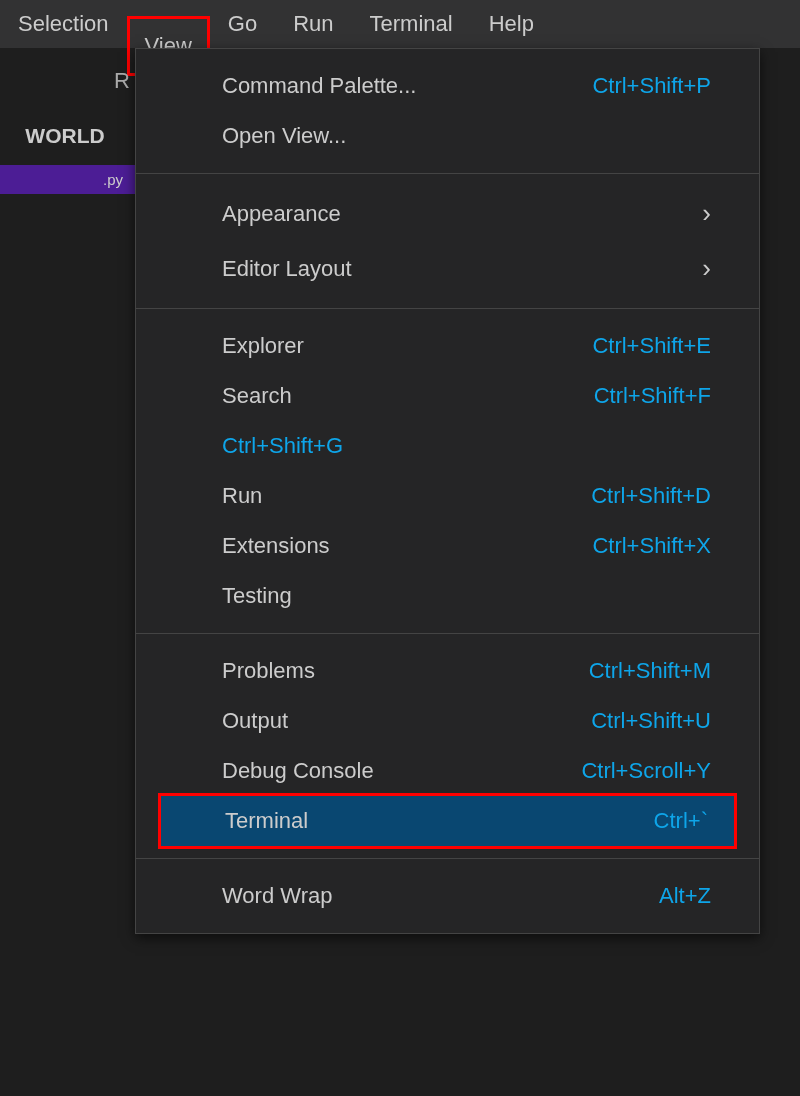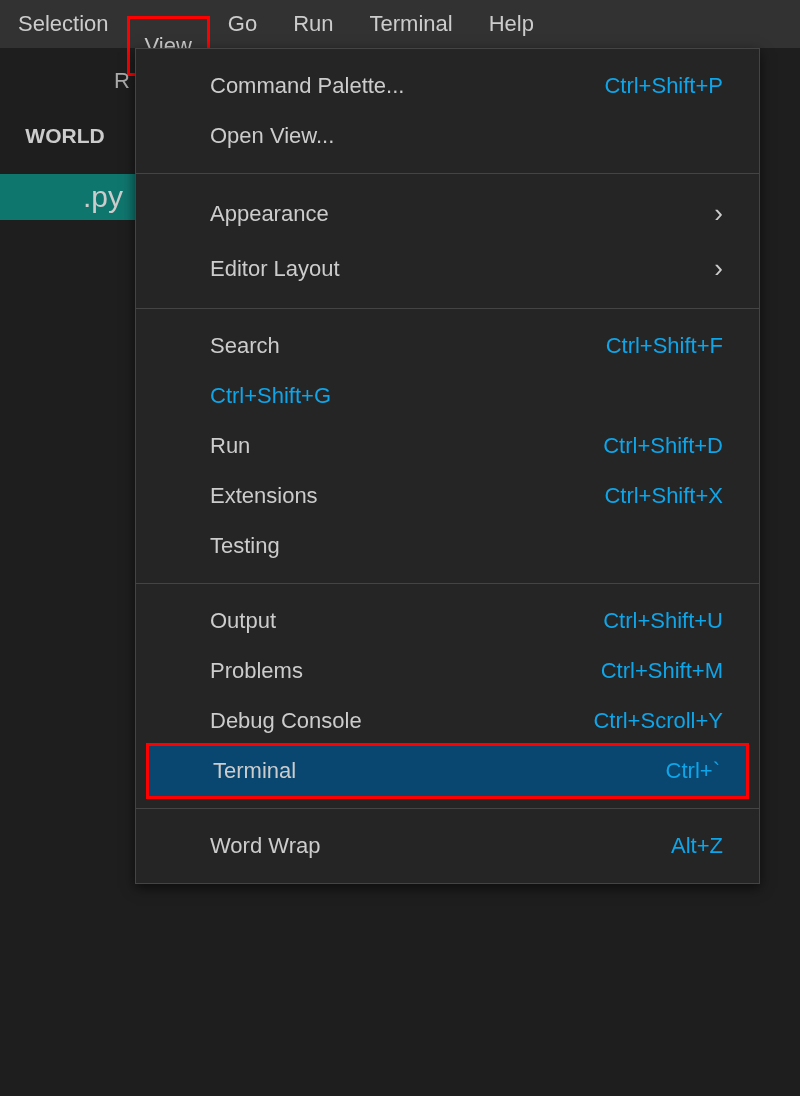--- a/index.html
+++ b/index.html
@@ -48,38 +48,38 @@
       color: #aaaaaa;
     }
     .folder-label {
       font-size: 21px;
       font-weight: 700;
       padding: 20px 5px 5px 0;
       text-align: center;
       color: #cccccc;
     }
     .file-item {
-      background: #0f766e;
+      background: #4c1d95;
       padding: 6px 12px 6px 0;
       text-align: right;
-      font-size: 30px;
-      color: #cccccc;
-      margin-top: 21px;
+      font-size: 15px;
+      color: #cccccc;
+      margin-top: 12px;
     }
     .dropdown {
       position: absolute;
       left: 135px;
       top: 48px;
       width: 625px;
       background: #252526;
       box-shadow: 0 4px 12px rgba(0,0,0,0.6);
       border: 1px solid #444;
     }
     .menu-group {
-      padding: 12px 4px;
+      padding: 12px 16px;
       text-align: center;
     }
     .menu-separator {
       height: 1px;
       background: #444;
       margin: 0;
     }
     .menu-item {
       display: flex;
       justify-content: space-between;
@@ -150,20 +150,24 @@
     <div class="menu-item">
       <span class="menu-item-label">Editor Layout</span>
       <span class="chevron">›</span>
     </div>
   </div>
 
   <div class="menu-separator"></div>
 
   <div class="menu-group">
     <div class="menu-item">
+      <span class="menu-item-label">Explorer</span>
+      <span class="menu-item-shortcut">Ctrl+Shift+E</span>
+    </div>
+    <div class="menu-item">
       <span class="menu-item-label">Search</span>
       <span class="menu-item-shortcut">Ctrl+Shift+F</span>
     </div>
     <div class="menu-item">
       <span class="menu-item-shortcut">Ctrl+Shift+G</span>
     </div>
     <div class="menu-item">
       <span class="menu-item-label">Run</span>
       <span class="menu-item-shortcut">Ctrl+Shift+D</span>
     </div>
@@ -174,26 +178,26 @@
     <div class="menu-item">
       <span class="menu-item-label">Testing</span>
       <span class="menu-item-shortcut"></span>
     </div>
   </div>
 
   <div class="menu-separator"></div>
 
   <div class="menu-group">
     <div class="menu-item">
+      <span class="menu-item-label">Problems</span>
+      <span class="menu-item-shortcut">Ctrl+Shift+M</span>
+    </div>
+    <div class="menu-item">
       <span class="menu-item-label">Output</span>
       <span class="menu-item-shortcut">Ctrl+Shift+U</span>
-    </div>
-    <div class="menu-item">
-      <span class="menu-item-label">Problems</span>
-      <span class="menu-item-shortcut">Ctrl+Shift+M</span>
     </div>
     <div class="menu-item">
       <span class="menu-item-label">Debug Console</span>
       <span class="menu-item-shortcut">Ctrl+Scroll+Y</span>
     </div>
     <div class="menu-item highlighted highlighted-outline">
       <span class="menu-item-label">Terminal</span>
       <span class="menu-item-shortcut">Ctrl+`</span>
     </div>
   </div>

